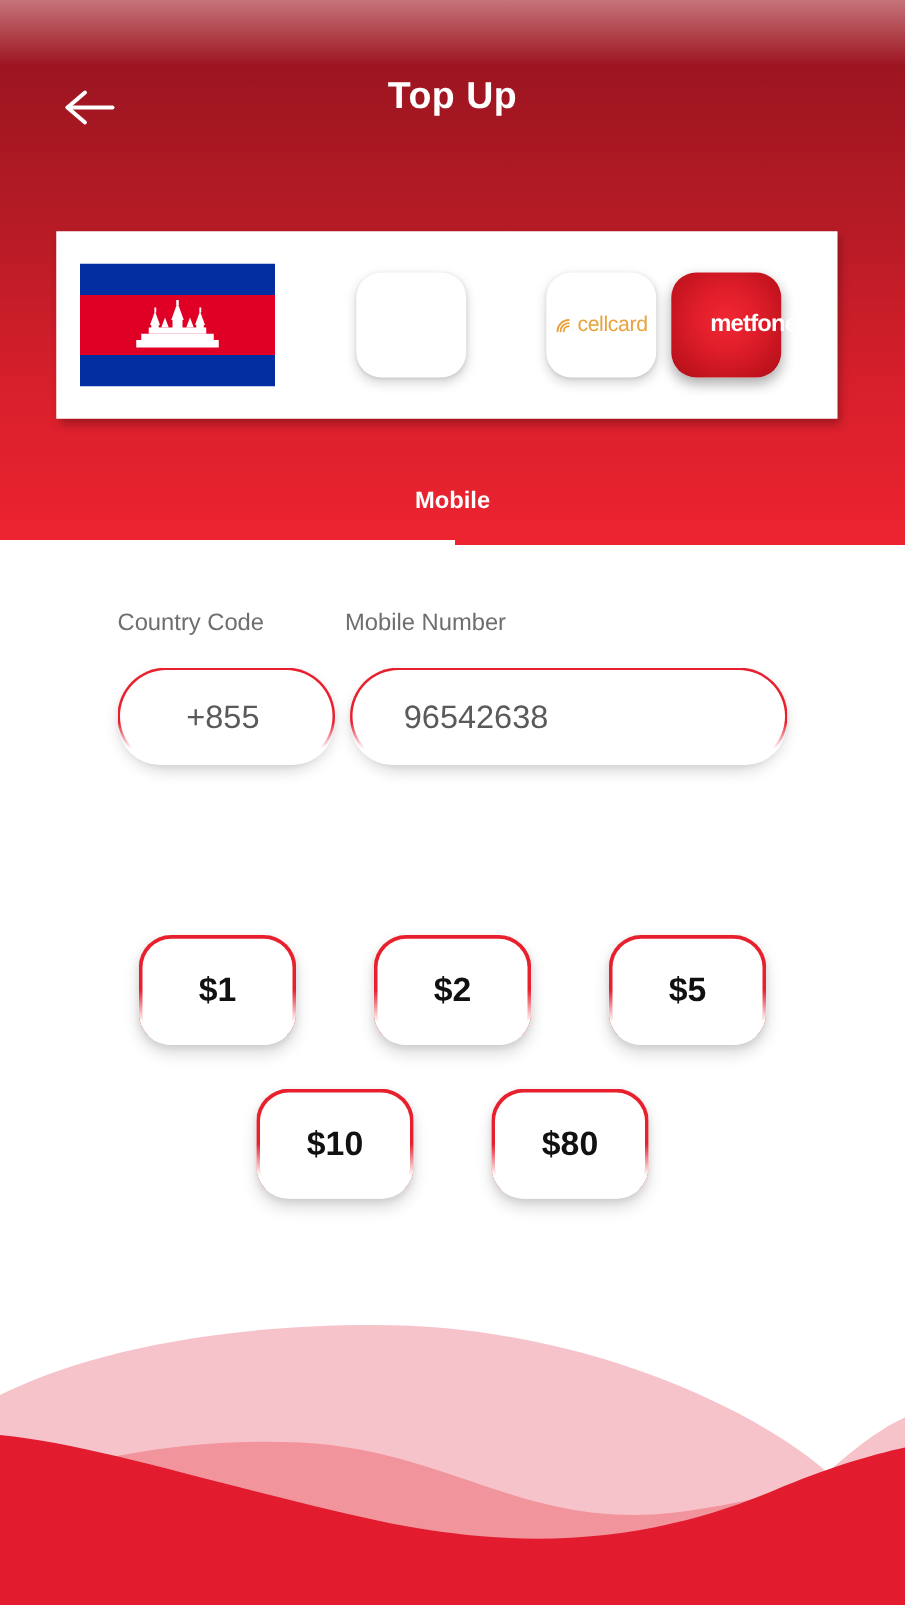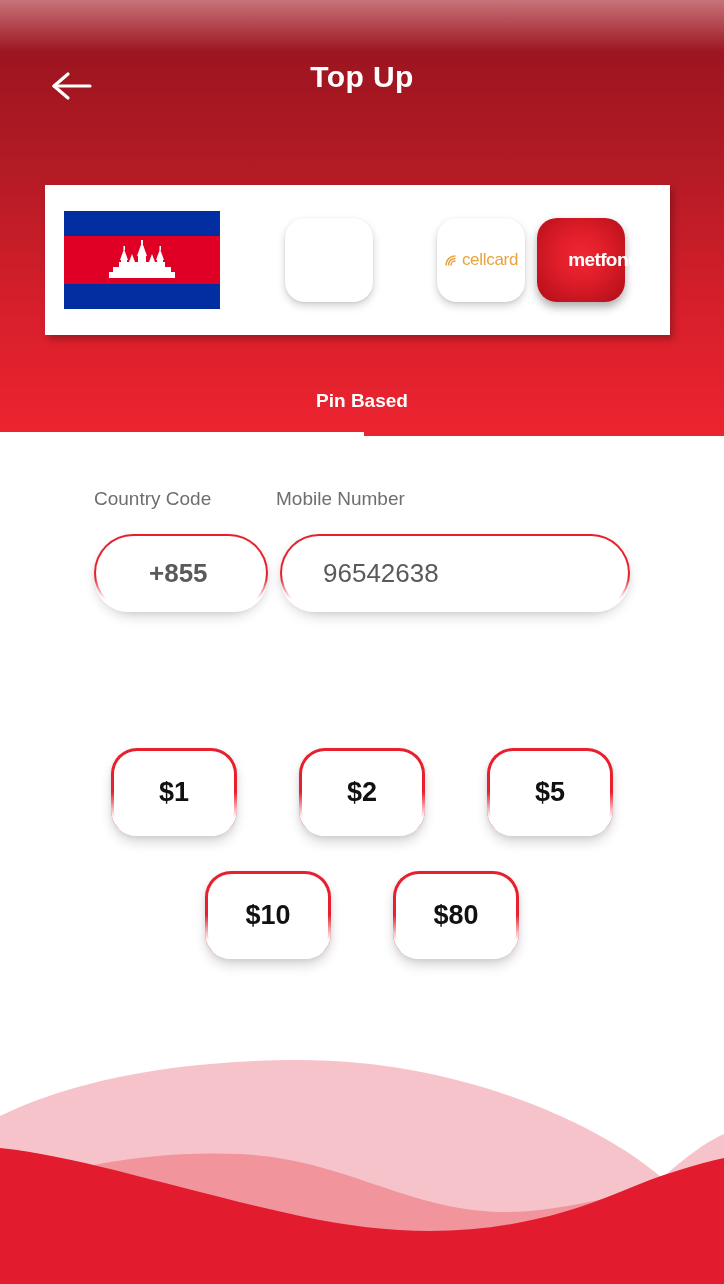--- a/index.html
+++ b/index.html
@@ -176,21 +176,21 @@
   }
   .nm-field::after {
     content:"";
     position:absolute;
     left:-2px; right:-2px; bottom:-2px;
     height:34px;
     background:linear-gradient(180deg, rgba(255,255,255,0) 0%, #ffffff 62%);
     border-radius:0 0 39px 39px;
     pointer-events:none;
   }
-  .field-cc { left:94px; width:174px;font-weight:bold; }
+  .field-cc { left:94px; width:174px; }
   .field-mn { left:280px; width:350px; }
   .field-val {
     position:relative; z-index:2;
     color:#5A5A5A;
     font-size:26px;
   }
   .field-cc .field-val { margin-left:53px; }
   .field-mn .field-val { margin-left:41px; }
 
   .helper {
@@ -316,21 +316,21 @@
               <span>metfone</span>
             </span>
           </div>
         </div>
 
       </div>
     </div>
 
     <div class="tabs">
       <div class="tab">
-        <span>Pin Based</span>
+        <span>Mobile</span>
       </div>
     </div>
     <div class="tab-underline"></div>
   </div>
 
   <div class="content">
 
     <div class="field-labels">
       <span class="lbl lbl-cc">Country Code</span>
       <span class="lbl lbl-mn">Mobile Number</span>

